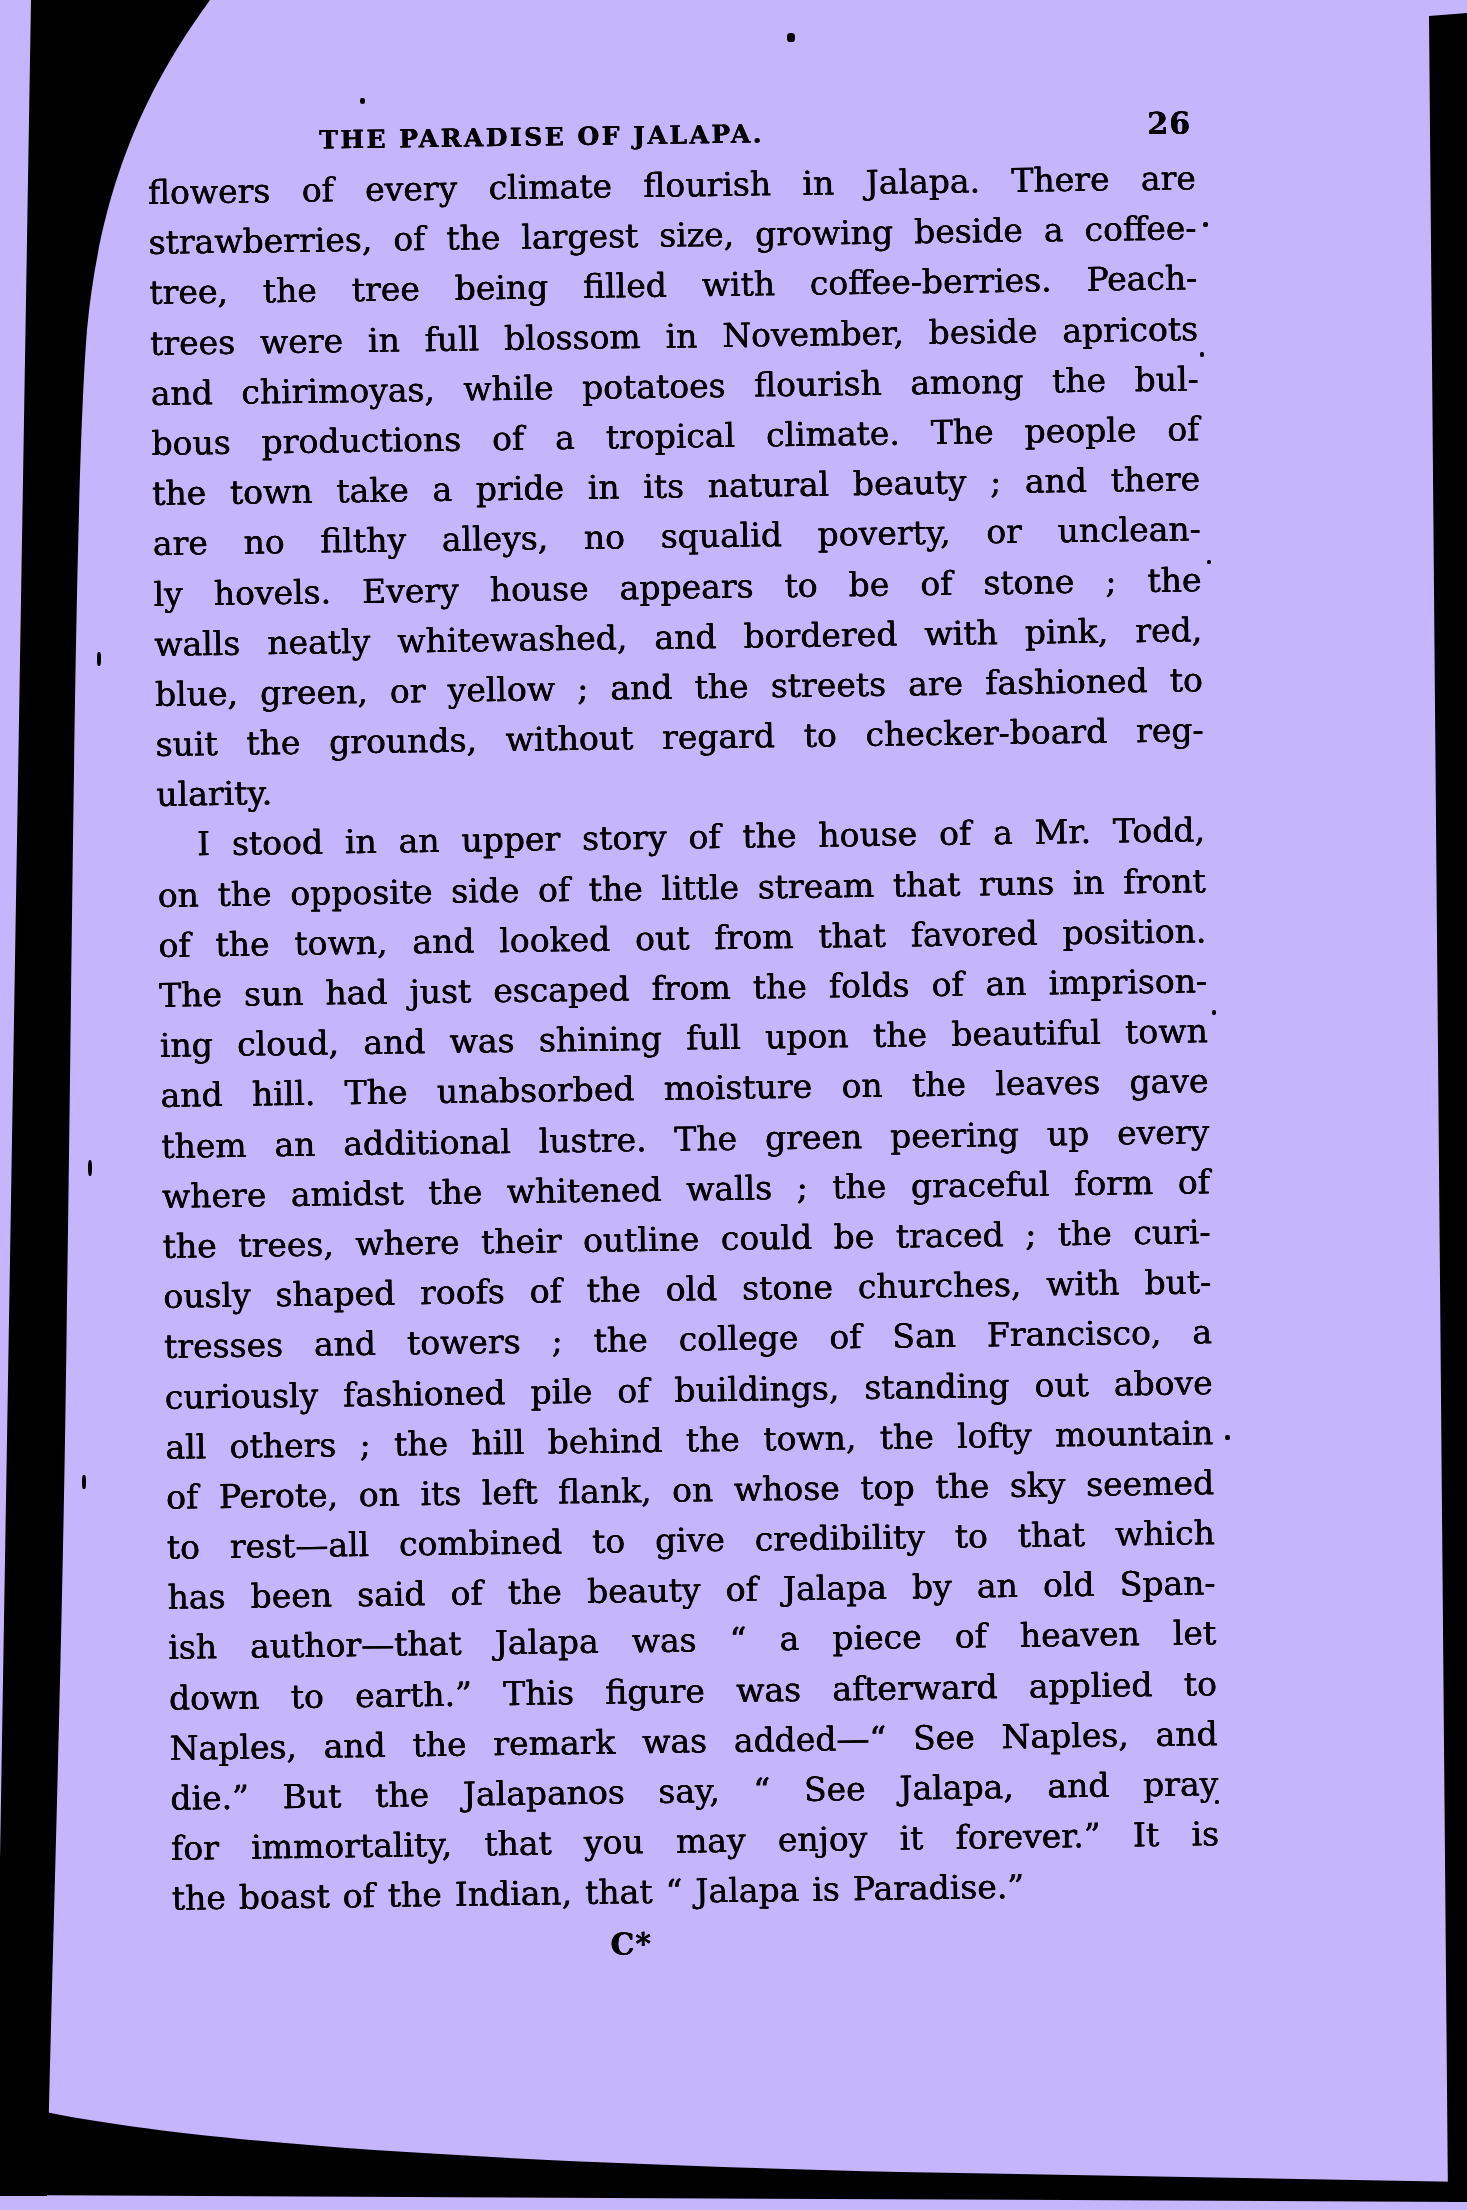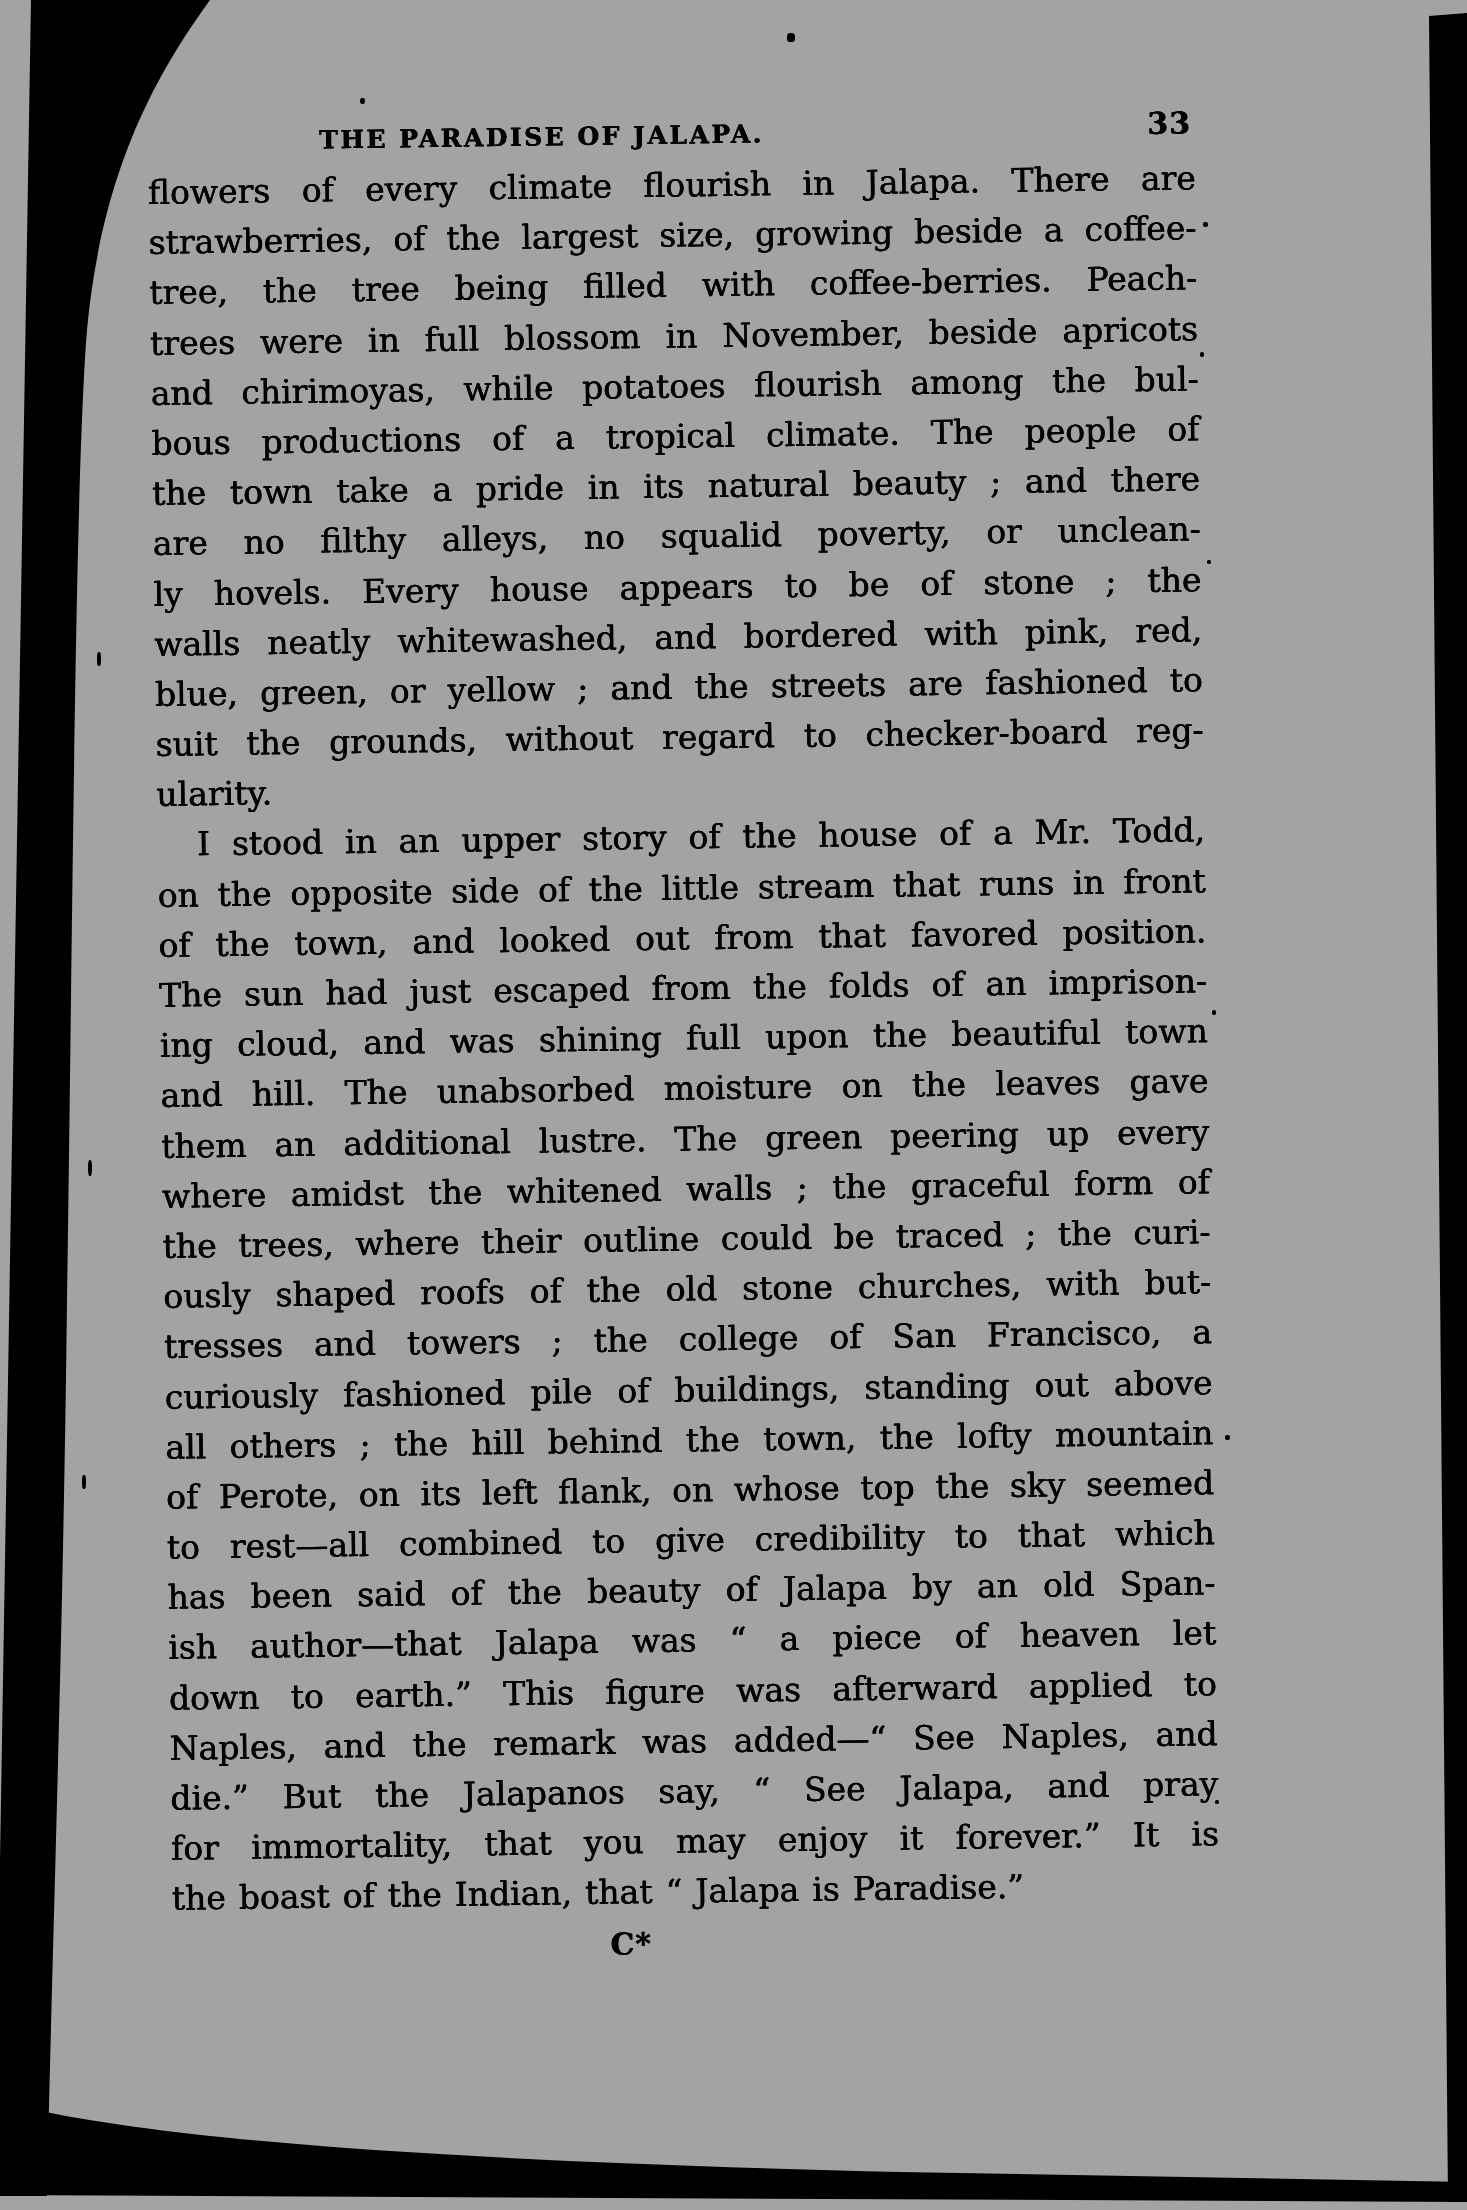--- a/index.html
+++ b/index.html
@@ -4,21 +4,21 @@
 <style>
   html, body {
     margin: 0;
     padding: 0;
     background: #ffffff;
   }
   .scan-page {
     position: relative;
     width: 1467px;
     height: 2210px;
-    background: #a3a3a3;
+    background: #c4b5fd;
     overflow: hidden;
     font-family: "DejaVu Serif", "Liberation Serif", serif;
     color: #030303;
   }
   .scan-borders {
     position: absolute;
     left: 0;
     top: 0;
     width: 1467px;
     height: 2210px;
@@ -106,21 +106,21 @@
   <div class="speck" style="left:1212px; top:1010px; width:4px; height:5px;"></div>
   <div class="speck" style="left:1225px; top:1435px; width:5px; height:5px;"></div>
   <div class="speck" style="left:1215px; top:1800px; width:4px; height:4px;"></div>
   <div class="speck" style="left:97px; top:652px; width:4px; height:14px;"></div>
   <div class="speck" style="left:88px; top:1160px; width:4px; height:16px;"></div>
   <div class="speck" style="left:82px; top:1475px; width:4px; height:14px;"></div>
 
   <div class="text-block">
     <div class="header-row">
       <span class="running-title">THE PARADISE OF JALAPA.</span>
-      <span class="page-number">33</span>
+      <span class="page-number">26</span>
     </div>
 
     <div id="paragraphs">
         <div class="paragraph">
           <div class="line">flowers of every climate flourish in Jalapa.  There are</div>
           <div class="line">strawberries, of the largest size, growing beside a coffee-</div>
           <div class="line">tree, the tree being filled with coffee-berries.  Peach-</div>
           <div class="line">trees were in full blossom in November, beside apricots</div>
           <div class="line">and chirimoyas, while potatoes flourish among the bul-</div>
           <div class="line">bous productions of a tropical climate.  The people of</div>

